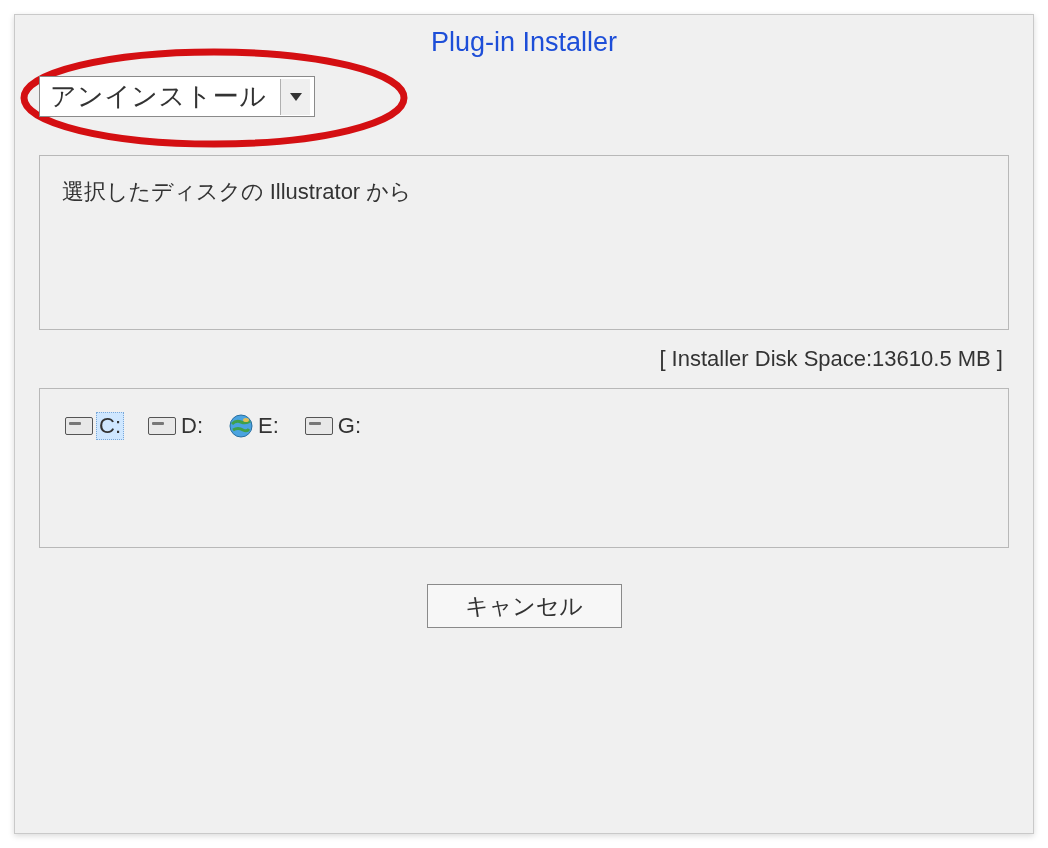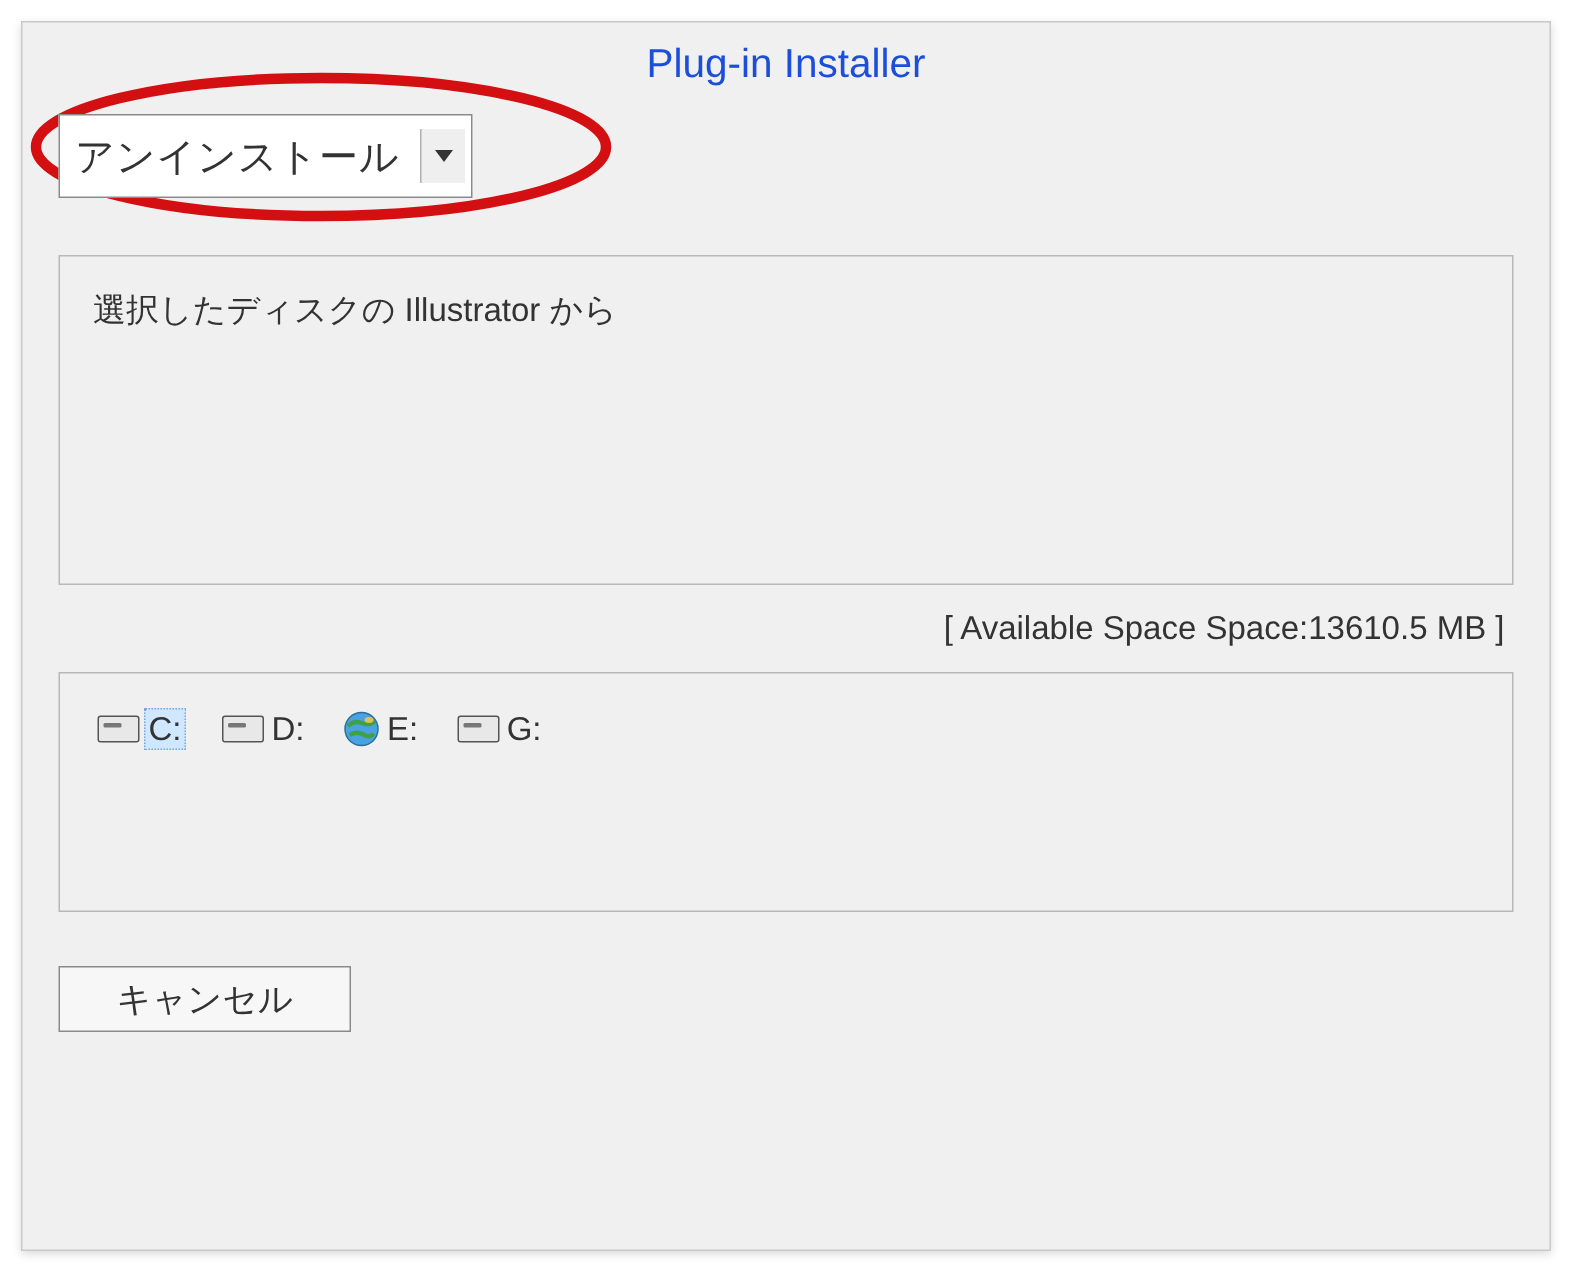--- a/index.html
+++ b/index.html
@@ -34,21 +34,21 @@
     }
     .dropdown-row {
       position: relative;
       margin-bottom: 38px;
     }
     .dropdown {
       display: inline-flex;
       align-items: center;
       background: #ffffff;
       border: 1px solid #8a8a8a;
-      height: 56px;
+      height: 41px;
       padding: 0 4px 0 10px;
       font-size: 26px;
       color: #333;
       cursor: pointer;
       position: relative;
     }
     .dropdown-text {
       padding-right: 6px;
       letter-spacing: 0.5px;
     }
@@ -68,21 +68,21 @@
       left: -25px;
       top: -30px;
       width: 400px;
       height: 105px;
       pointer-events: none;
     }
     .description-panel {
       border: 1px solid #b8b8b8;
       background: #f0f0f0;
       padding: 18px 22px;
-      height: 220px;
+      height: 175px;
     }
     .description-panel p {
       font-size: 22px;
       color: #333;
       line-height: 1.6;
     }
     .disk-space-row {
       text-align: right;
       font-size: 22px;
       color: #333;
@@ -130,20 +130,21 @@
       width: 12px; height: 3px;
       background: #777;
       border-radius: 1px;
     }
     .globe-icon {
       width: 24px; height: 24px;
       display: inline-block;
     }
     .button-row {
       display: flex;
+      justify-content: center;
       gap: 24px;
       margin-top: 36px;
     }
     .btn {
       min-width: 195px;
       height: 44px;
       background: #f7f7f7;
       border: 1px solid #8a8a8a;
       font-size: 23px;
       color: #333;
@@ -170,21 +171,21 @@
             <polygon points="1,1 13,1 7,9" fill="#333"></polygon>
           </svg>
         </span>
       </div>
     </div>
 
     <div class="description-panel">
       <p>選択したディスクの Illustrator から</p>
     </div>
 
-    <div class="disk-space-row">[ Available Space Space:13610.5 MB ]</div>
+    <div class="disk-space-row">[ Installer Disk Space:13610.5 MB ]</div>
 
     <div class="disk-panel">
       <div class="disk-list">
 
         <div class="disk-item selected">
           <span class="hdd-icon"></span>
           <span class="disk-label">C:</span>
         </div>
 
         <div class="disk-item">

